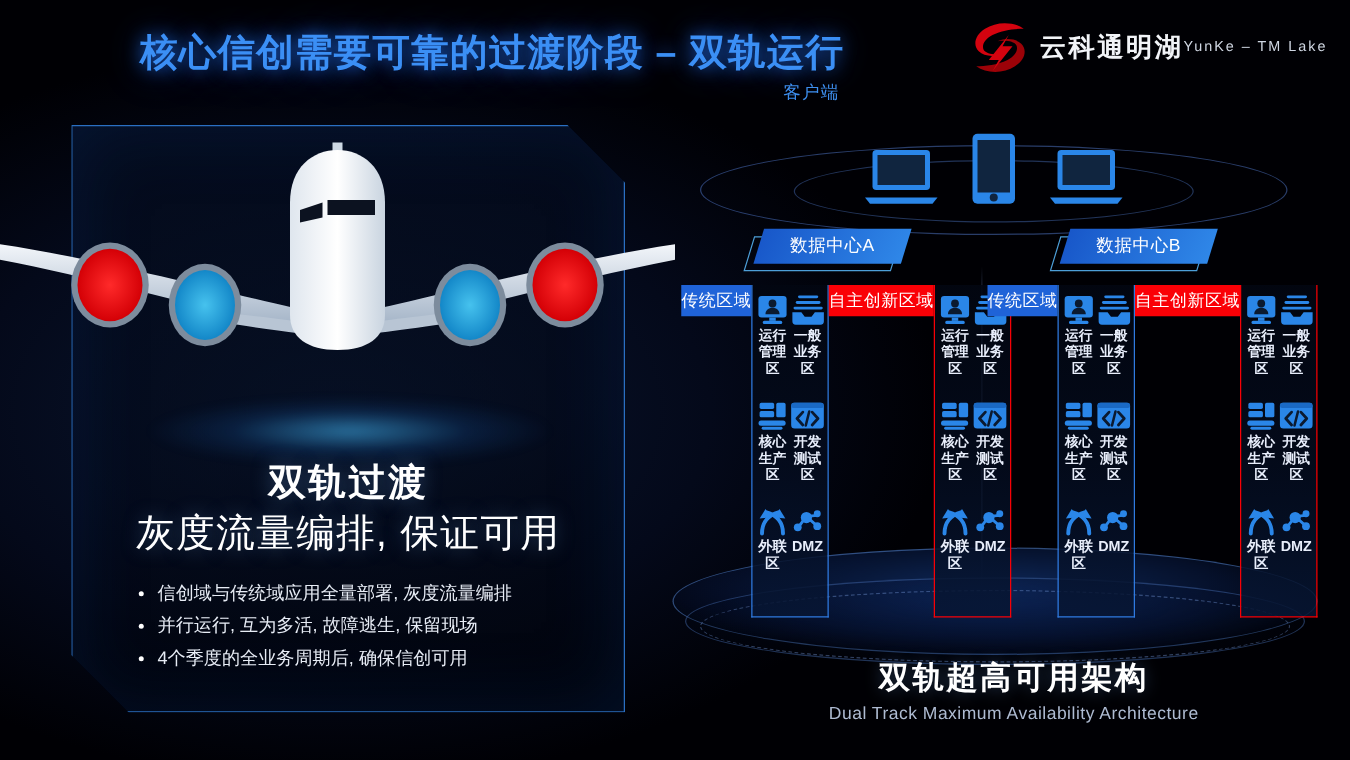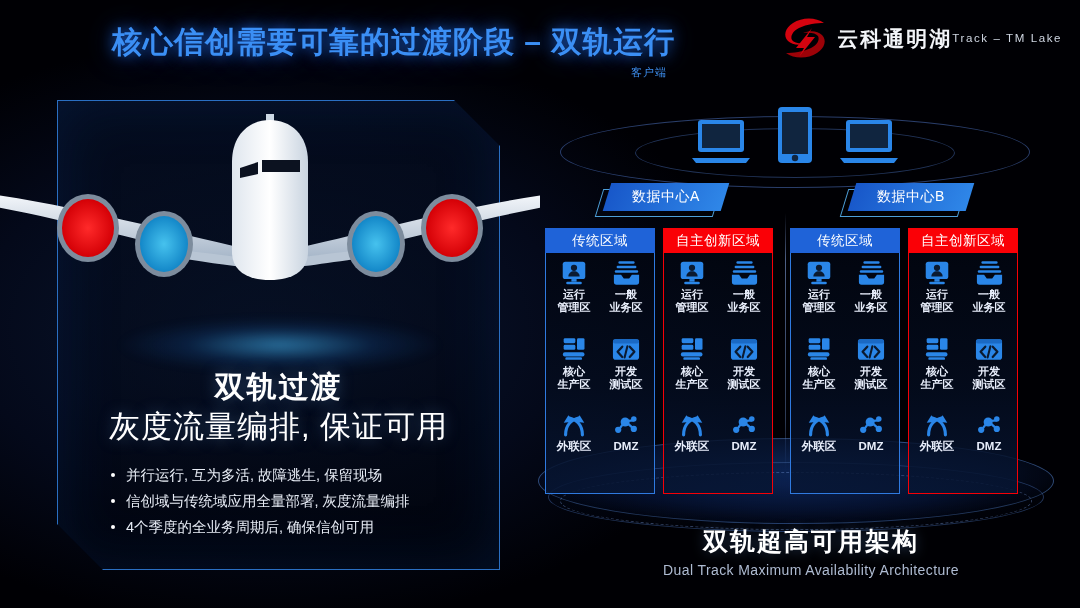--- a/index.html
+++ b/index.html
@@ -64,21 +64,21 @@
   }
   #bullets li { list-style: none; position: relative; padding-left: 16px; white-space: nowrap; }
   #bullets li:before {
     content: ""; position: absolute; left: 1px; top: 11px;
     width: 4px; height: 4px; border-radius: 50%; background: #ffffff;
   }
 
   
   #client-label {
     position: absolute; left: 0; right: 0; top: 65px; width: 1080px;
-    text-align: center; color: #3d8ff0; font-size: 11px; letter-spacing: 1px;
+    text-align: center; color: #3d8ff0; font-size: 14px; letter-spacing: 1px;
   }
   #client-label span { margin-left: 218px; }
   #client-ring {
     position: absolute; left: 560px; top: 116px; width: 470px; height: 72px;
     border: 1.2px solid rgba(74,112,190,.55); border-radius: 50%;
   }
   #client-ring-inner {
     position: absolute; left: 635px; top: 128px; width: 320px; height: 50px;
     border: 1.1px solid rgba(70,106,180,.48); border-radius: 50%;
   }
@@ -109,21 +109,21 @@
   #dc-b-tag { left: 852px; }
 
   #dc-divider {
     position: absolute; left: 785px; top: 213px; width: 1.2px; height: 260px;
     background: linear-gradient(180deg, rgba(120,150,210,0) 0%, rgba(130,160,220,.6) 18%, rgba(110,145,205,.4) 80%, rgba(0,0,0,0) 100%);
   }
 
   #zones { position: absolute; left: 545px; top: 228px; width: 500px; height: 246px; }
   .zone {
     position: absolute; top: 0; width: 110px; height: 266px;
-    display: flex; flex-direction: column; justify-content: space-between;
+    display: flex; flex-direction: row; justify-content: space-between;
   }
   .zone-head {
     height: 25px; flex: none;
     display: flex; align-items: center; justify-content: center;
     color: #fff; font-size: 13.5px; letter-spacing: .5px; font-weight: 400;
   }
   .zone-body {
     flex: 1; border: 1.6px solid; border-top: none;
     background: linear-gradient(180deg, rgba(2,6,17,.9) 0%, rgba(4,12,30,.85) 55%, rgba(7,22,52,.85) 100%);
     display: grid; grid-template-rows: repeat(3, 1fr); grid-template-columns: 1fr 1fr;
@@ -175,21 +175,21 @@
   <div id="title">核心信创需要可靠的过渡阶段 – 双轨运行</div>
 
   <div id="logo">
     <svg id="logo-mark" viewBox="0 0 46 44">
       <path d="M42 7C34 1 20 1 11 7 3 12 1 20 6 25c4 4 12 5 19 2-7 1-13 0-15-3-2-4 1-9 7-12 8-4 18-5 25-5z" fill="#d4030f"></path>
       <path d="M4 37c8 6 22 6 31 0 8-5 10-13 5-18-4-4-12-5-19-2 7-1 13 0 15 3 2 4-1 9-7 12-8 4-18 5-25 5z" fill="#9c0208"></path>
       <path d="M30 12 14 32h8l-5 9 16-20h-8z" fill="#d4030f"></path>
     </svg>
     <div id="logo-text">
       <span id="logo-cn">云科通明湖</span>
-      <span id="logo-en">Track – TM Lake</span>
+      <span id="logo-en">YunKe – TM Lake</span>
     </div>
   </div>
 
   <div id="left-panel"></div>
 
   <svg id="plane-stage" viewBox="0 0 540 260">
     <defs>
       <linearGradient id="wingg" x1="0" y1="0" x2="0" y2="1">
         <stop offset="0" stop-color="#f4f7fb"></stop>
           <stop offset="1" stop-color="#9fb0c4"></stop>
@@ -232,22 +232,22 @@
     </g>
   </svg>
   <div id="glow-floor"></div>
 
   <div id="headline">
     <div class="h1">双轨过渡</div>
     <div class="h2">灰度流量编排, 保证可用</div>
   </div>
 
   <ul id="bullets">
+    <li>信创域与传统域应用全量部署, 灰度流量编排</li>
     <li>并行运行, 互为多活, 故障逃生, 保留现场</li>
-    <li>信创域与传统域应用全量部署, 灰度流量编排</li>
     <li>4个季度的全业务周期后, 确保信创可用</li>
   </ul>
 
   <div id="client-label">
     <span>客户端</span>
   </div>
   <div id="client-ring"></div>
   <div id="client-ring-inner"></div>
 
   <div id="devices">

